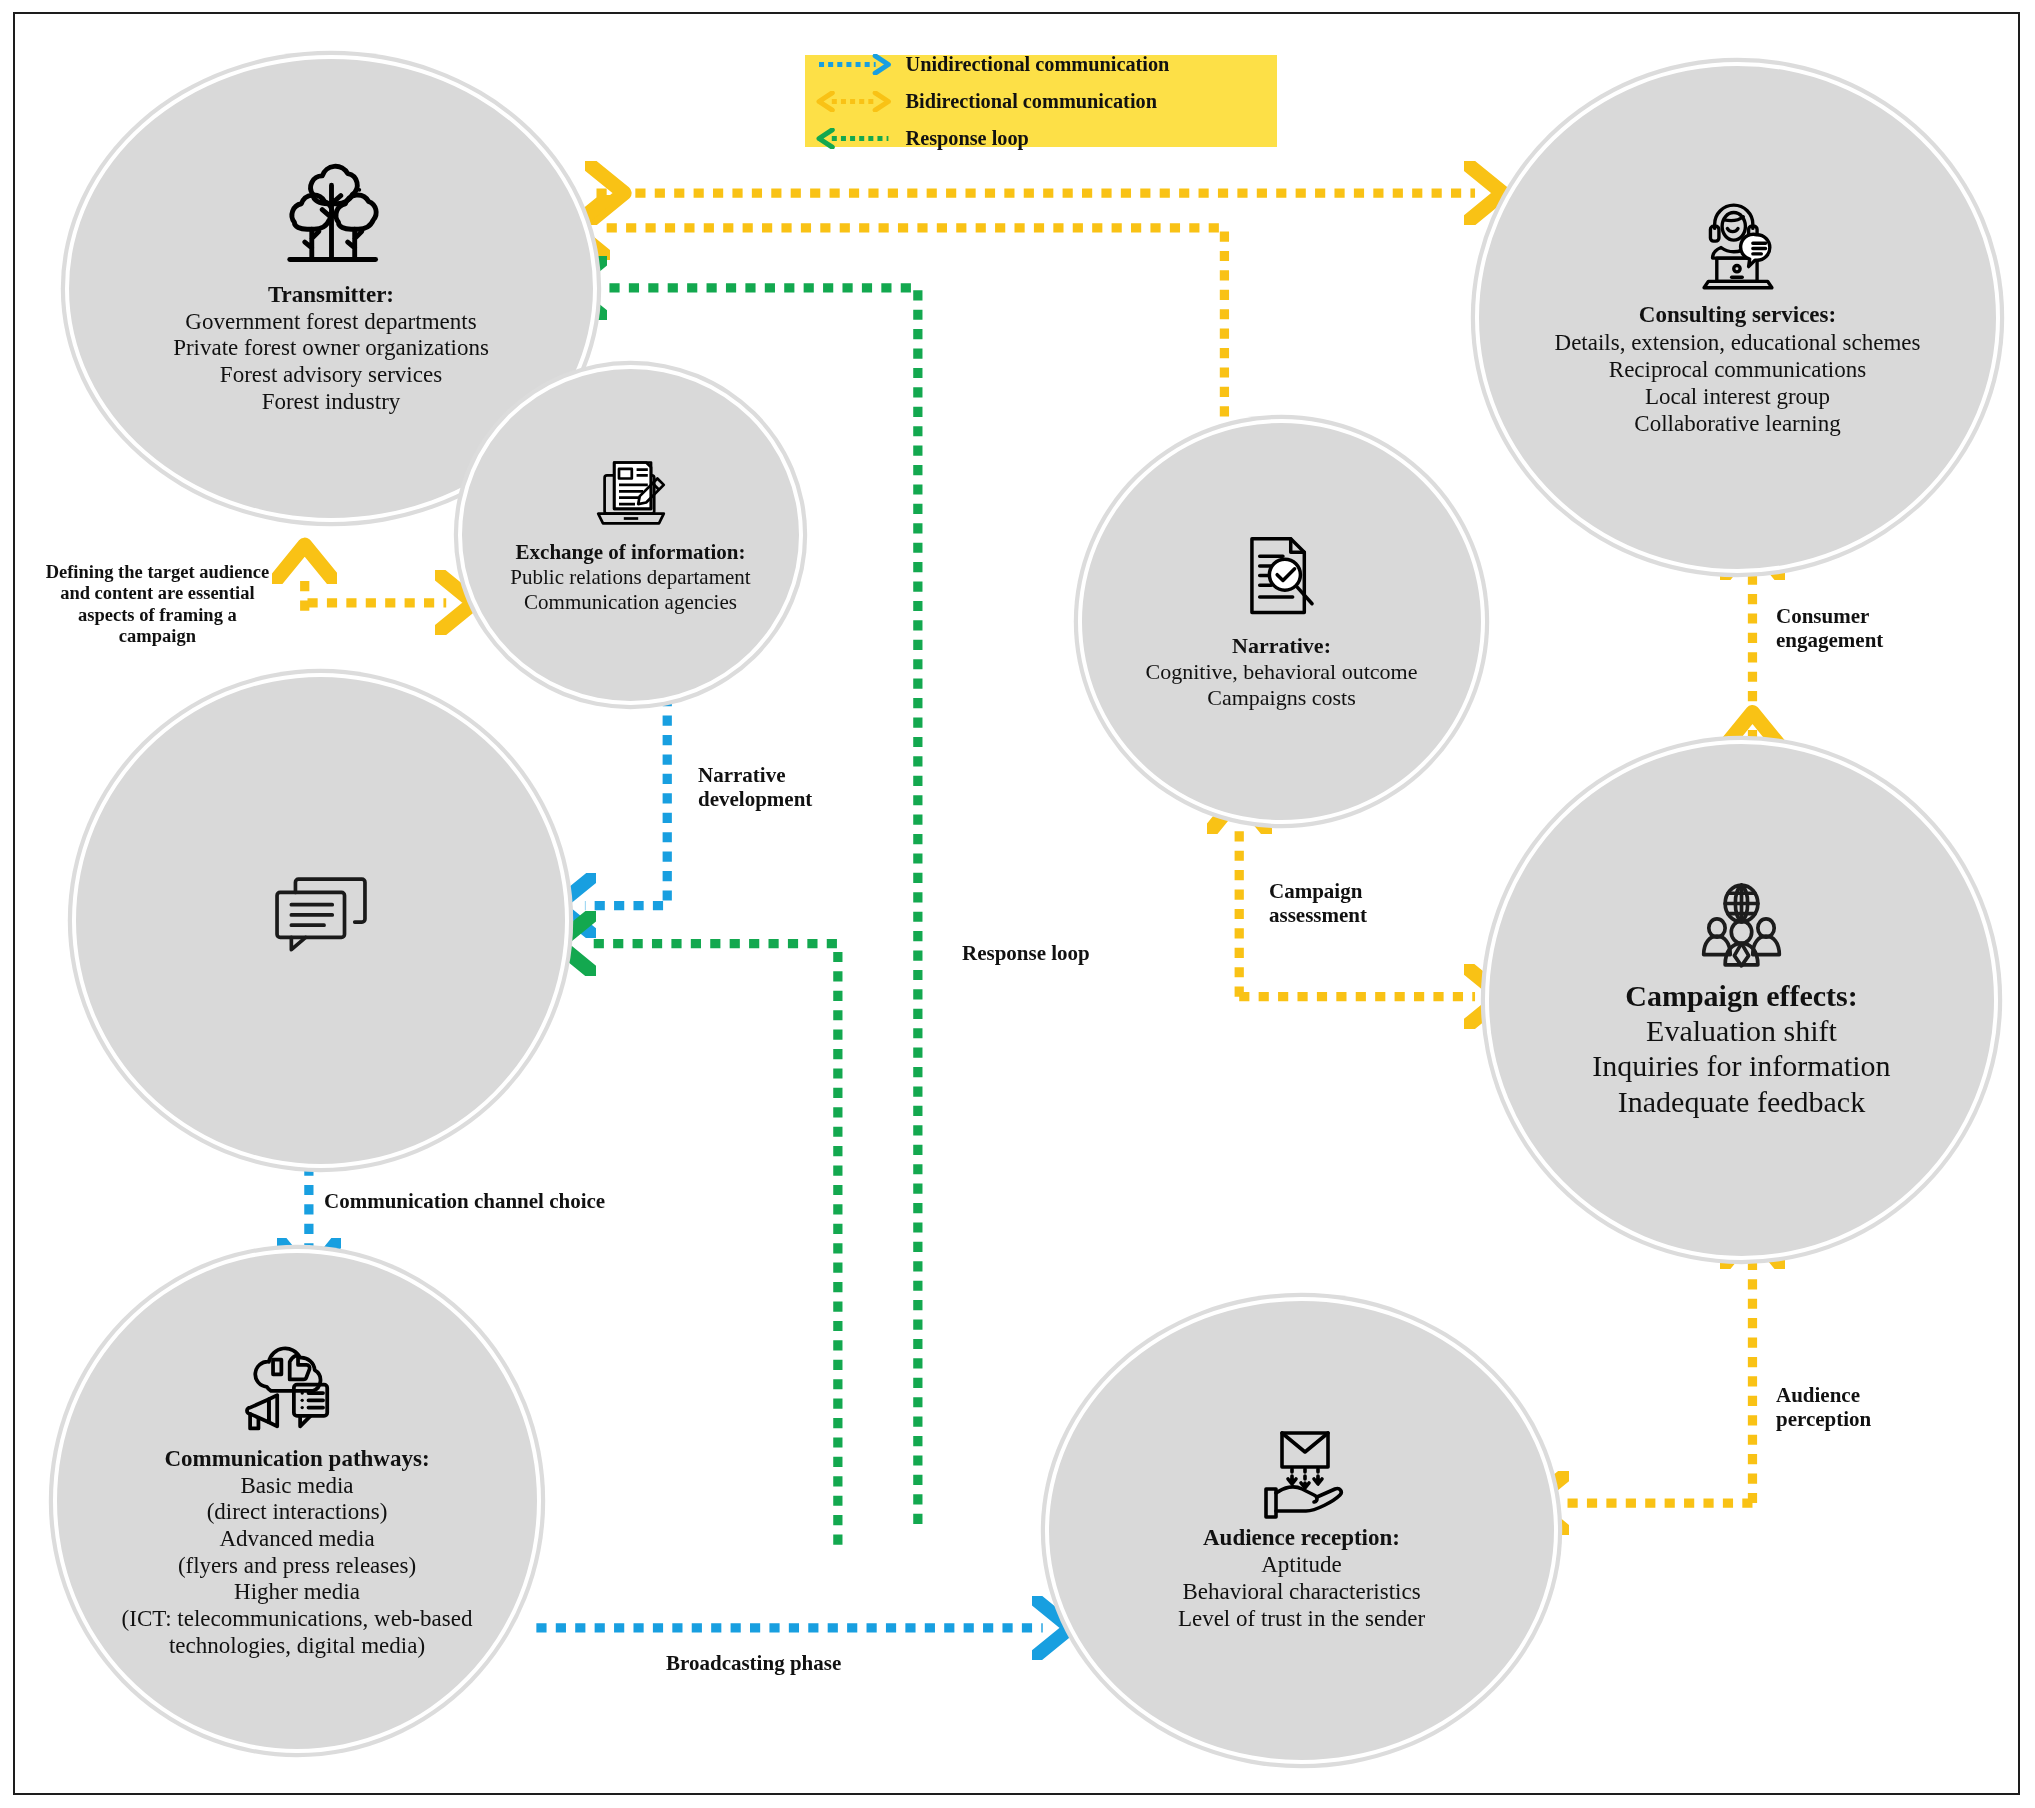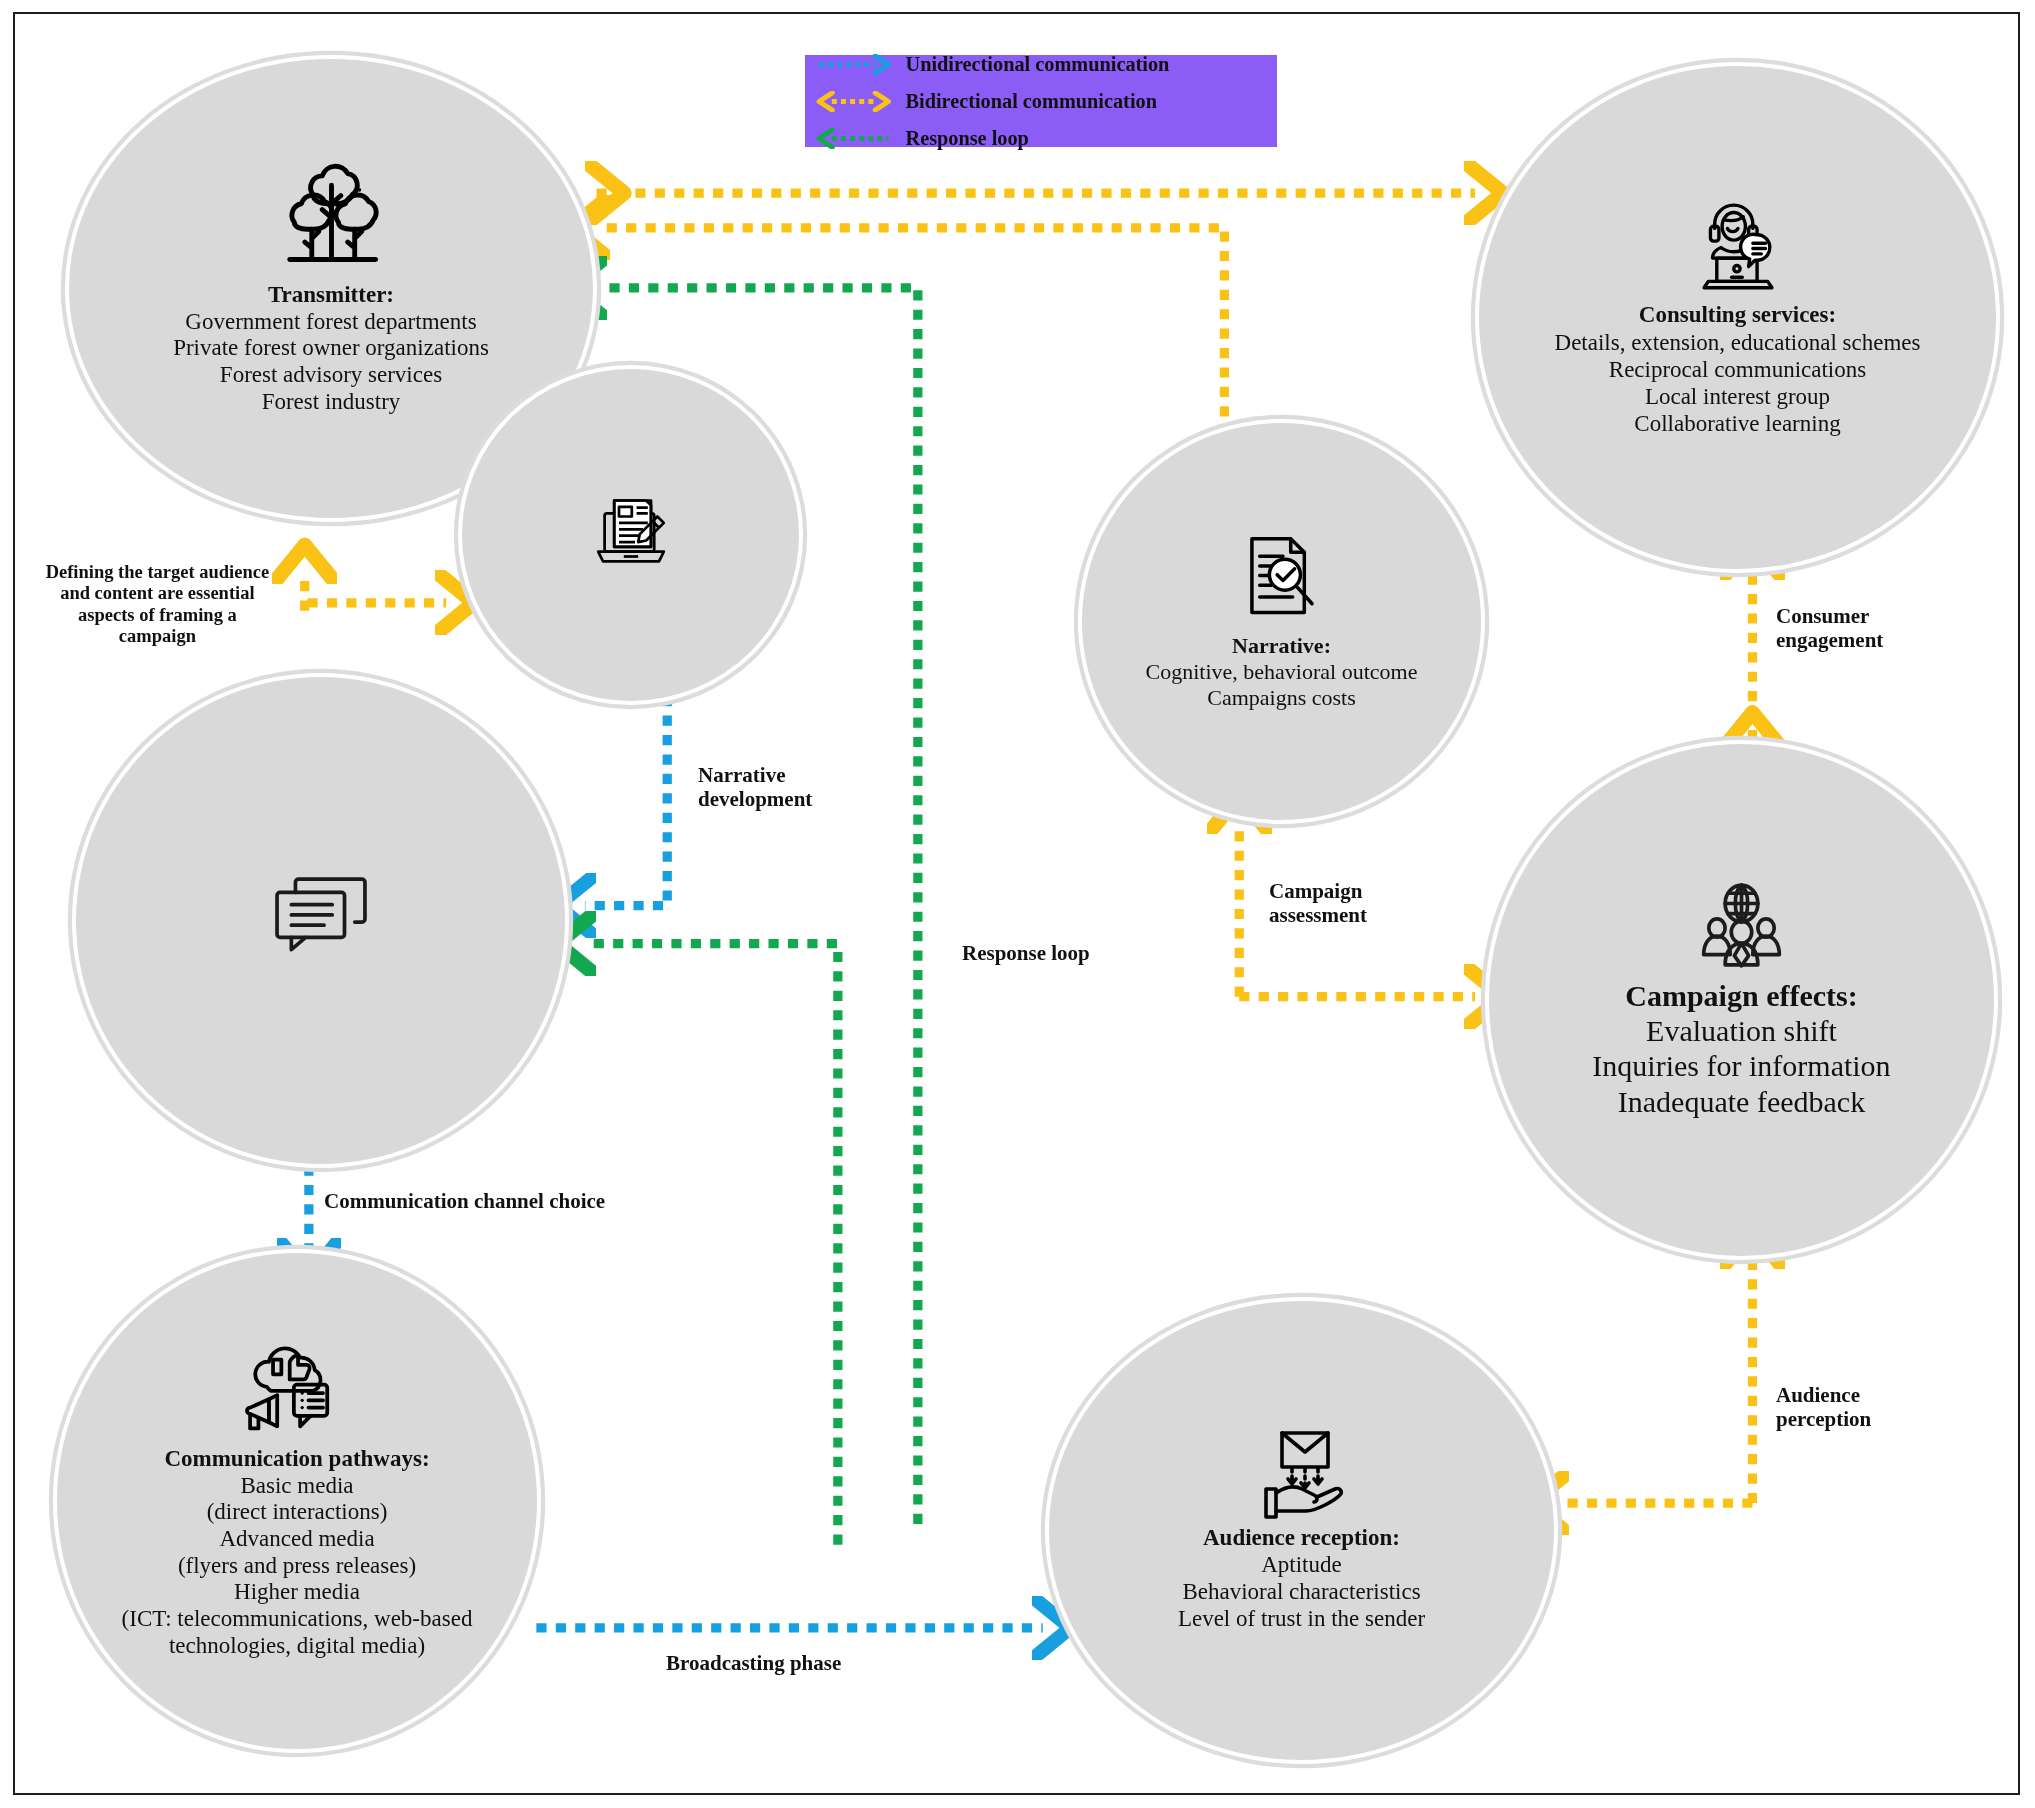--- a/index.html
+++ b/index.html
@@ -13,21 +13,21 @@
         box-shadow:0 0 0 4.2px #dcdcdc;
         display:flex;flex-direction:column;align-items:center;justify-content:center;
         text-align:center;color:#111;}
   .node .ico{line-height:0;margin-bottom:4.6px;}
   .node .ttl{font-weight:bold;display:block;}
   .node .txt{padding:0 3.7px;}
 
   .lines span{display:block;}
 
   
-  #legend{position:absolute;background:#8b5cf6;display:flex;flex-direction:column;
+  #legend{position:absolute;background:#fde047;display:flex;flex-direction:column;
           justify-content:center;padding:6.5px 12px 6.5px 10.2px;box-sizing:border-box;gap:14px;}
   #legend .row{display:flex;align-items:center;height:27px;}
   #legend .row .key{width:82px;height:21px;flex:0 0 82px;}
   #legend .row .lbl{font-size:20.3px;font-weight:bold;color:#111;margin-left:8.3px;white-space:nowrap;}
 
   
   .elab{position:absolute;font-weight:bold;color:#111;line-height:1.15;white-space:pre-line;}
 
   svg.overlay{position:absolute;left:0;top:0;width:2035px;height:1809px;pointer-events:none;}
 </style>
@@ -144,20 +144,25 @@
         <path d="M14 74h82l-6 12H20z"></path>
         <path d="M46 80h18"></path>
         <rect x="34" y="10" width="46" height="58" fill="#fff"></rect>
         <path d="M34 10h40l6 6v52H34z"></path>
         <rect x="40" y="18" width="16" height="12"></rect>
         <path d="M62 19h14M62 26h14M40 38h36M40 46h30M40 54h26M40 62h20"></path>
         <path d="M88 30l8 8-22 22-10 2 2-10z"></path>
         <path d="M82 36l8 8"></path>
       </svg>
     </span>
+    <div class="txt lines">
+      <span class="ttl">Exchange of information:</span>
+      <span>Public relations departament</span>
+      <span>Communication agencies</span>
+    </div>
   </div>
 
   <div class="node" style="left:72px;top:673px;width:497px;height:495px;font-size:23px;line-height:1.18;">
     <span class="ico">
       <svg width="120" height="92" viewBox="0 0 110 90" fill="none" stroke="#1a1a1a" stroke-width="3.6" stroke-linecap="round" stroke-linejoin="round">
         <path d="M30 20V10a3 3 0 0 1 3-3h62a3 3 0 0 1 3 3v36a3 3 0 0 1-3 3h-7"></path>
         <rect x="12" y="20" width="66" height="44" rx="3"></rect>
         <path d="M26 64v12l14-12"></path>
         <path d="M26 32h40M26 42h40M26 52h32"></path>
       </svg>

